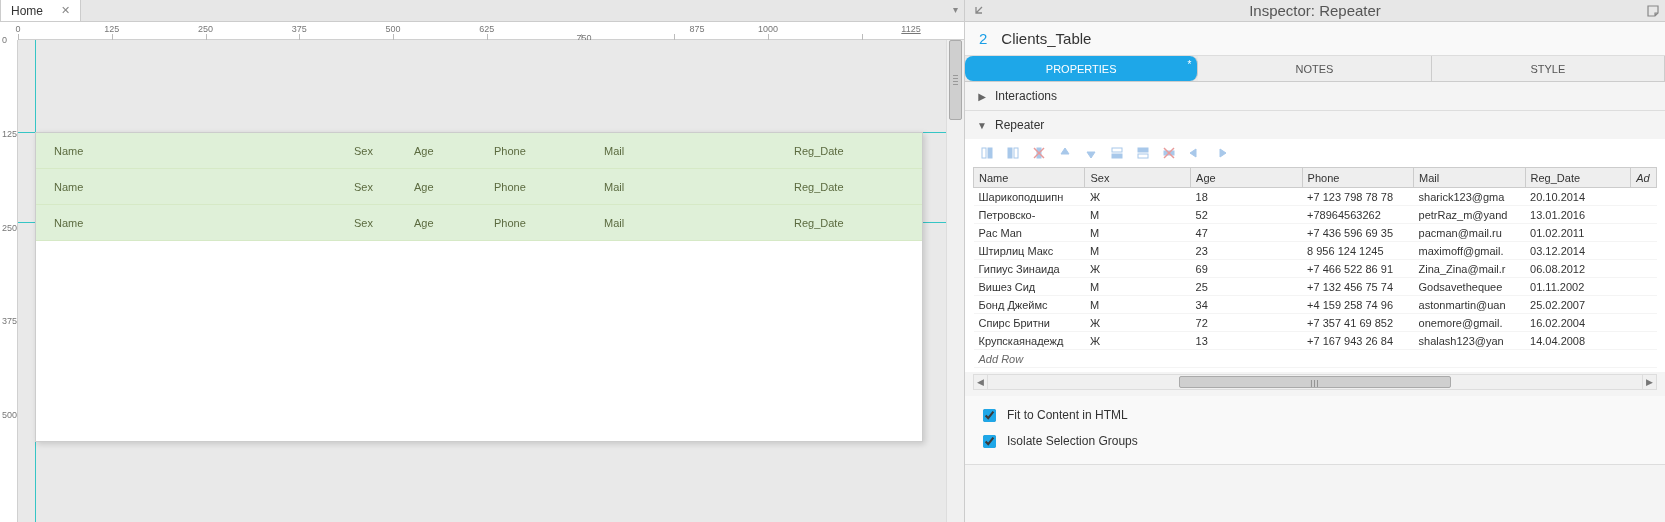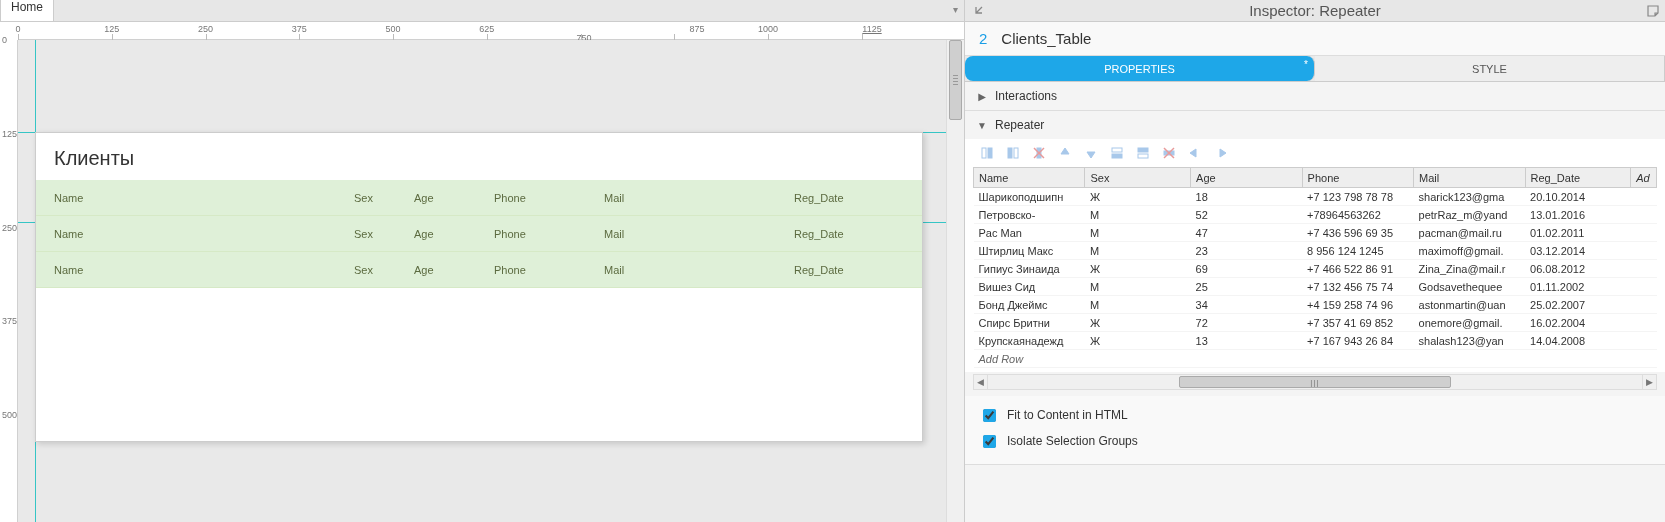--- a/index.html
+++ b/index.html
@@ -1,21 +1,21 @@
 <!DOCTYPE html>
 <html><head>
 <meta charset="utf-8">
 <style>
   html,body{margin:0;padding:0;font-family:Arial,Helvetica,sans-serif;font-size:12px;color:#333;background:#fff;height:522px;width:1665px;overflow:hidden;}
   *{box-sizing:border-box;}
   .app{display:flex;height:522px;width:1665px;}
   
   .left{flex:0 0 965px;position:relative;display:flex;flex-direction:column;border-right:1px solid #ccc;}
   .tabbar{height:22px;background:#e7e7e7;border-bottom:1px solid #ccc;display:flex;align-items:flex-end;position:relative;}
-  .tab{height:22px;background:#fff;border:1px solid #ccc;border-bottom:none;padding:0 10px;display:flex;align-items:center;gap:18px;font-size:12px;flex-direction:column;}
+  .tab{height:22px;background:#fff;border:1px solid #ccc;border-bottom:none;padding:0 10px;display:flex;align-items:center;gap:18px;font-size:12px;}
   .tab .x{color:#888;font-size:11px;}
   .tabbar .drop{position:absolute;right:6px;top:4px;color:#888;font-size:10px;}
   .ruler-h{height:18px;background:#fff;border-bottom:1px solid #d0d0d0;position:relative;font-size:9px;color:#777;margin-left:18px;}
   .ruler-h span{position:absolute;top:2px;transform:translateX(-50%);}
   .ruler-h .tick{position:absolute;top:12px;width:1px;height:6px;background:#bbb;}
   .workwrap{flex:1;display:flex;min-height:0;}
   .ruler-v{width:18px;background:#fff;border-right:1px solid #d0d0d0;position:relative;font-size:9px;color:#777;}
   .ruler-v span{position:absolute;left:2px;transform:translateY(-50%);}
   .canvas{flex:1;background:#e9e9e9;position:relative;overflow:hidden;}
   .scroll-v{position:absolute;right:0;top:0;bottom:0;width:18px;background:#f0f0f0;border-left:1px solid #ddd;}
@@ -93,37 +93,36 @@
         <span style="left: 375px;">500</span>
         <div class="tick" style="left: 375px;"></div>
         <span style="left: 468.75px;">625</span>
         <div class="tick" style="left: 468.75px;"></div>
         <span style="left: 566px; margin-top: 9px;">750</span>
         <div class="tick" style="left: 562.5px;"></div>
         <span style="left: 679px;">875</span>
         <div class="tick" style="left: 656.25px;"></div>
         <span style="left: 750px;">1000</span>
         <div class="tick" style="left: 750px;"></div>
-        <span style="left: 854px; text-decoration: underline;">1125</span>
+        <span style="left: 893px; text-decoration: underline;">1125</span>
         <div class="tick" style="left: 843.75px;"></div>
       </div>
     <div class="workwrap">
       <div class="ruler-v" id="rulerV">
           <span style="top: 0px;">0</span>
           <span style="top: 93.75px;">125</span>
           <span style="top: 187.5px;">250</span>
           <span style="top: 281.25px;">375</span>
           <span style="top: 375px;">500</span>
         </div>
       <div class="canvas">
         <div class="guide-v" style="left:17px"></div>
         <div class="guide-h" style="top:92px"></div>
         <div class="guide-h" style="top:182px"></div>
         <div class="page">
-          <h2>Клиенты</h2>
           <div id="repeaterRows">
               <div class="trow">
                 <div class="c-name">Name</div>
                 <div class="c-sex">Sex</div>
                 <div class="c-age">Age</div>
                 <div class="c-phone">Phone</div>
                 <div class="c-mail">Mail</div>
                 <div class="c-date">Reg_Date</div>
               </div>
               <div class="trow">
@@ -162,20 +161,21 @@
       <span class="corner-r"><svg viewBox="0 0 12 12">
             <path d="M1 1 H11 V8 L8 11 H1 Z M8 11 V8 H11" fill="none" stroke="#888" stroke-width="1.2"></path>
           </svg></span>
     </div>
     <div class="obj">
       <span class="num">2</span>
       <span>Clients_Table</span>
     </div>
     <div class="ptabs">
       <div class="ptab active">PROPERTIES</div>
+      <div class="ptab">NOTES</div>
       <div class="ptab">STYLE</div>
     </div>
     <div class="section">
       <div class="sec-head">
         <span class="chev">▶</span>
         <span>Interactions</span>
       </div>
     </div>
     <div class="section">
       <div class="sec-head">

